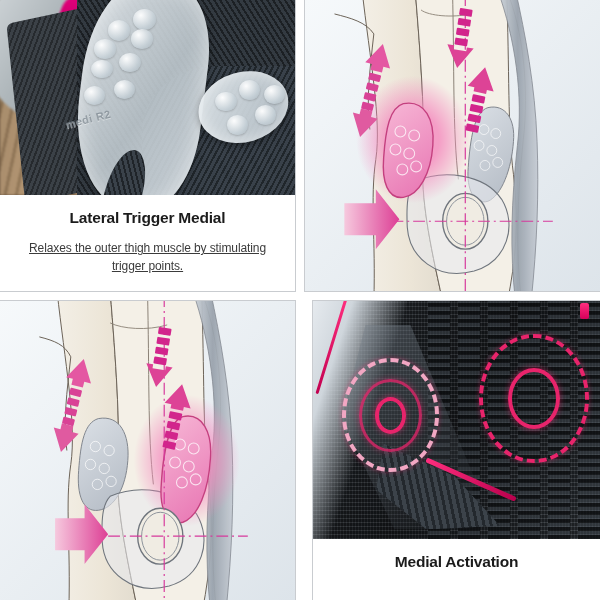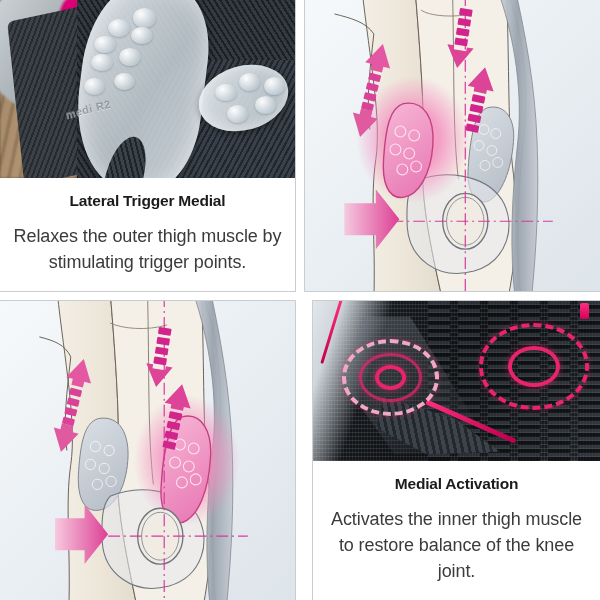--- a/index.html
+++ b/index.html
@@ -36,22 +36,23 @@
     flex: 0 0 auto;
     background: #fff;
     text-align: center;
     padding: 14px 12px 16px 12px;
   }
   .cap-title {
     font-size: 15.5px; font-weight: bold; color: #1b1b1b;
     letter-spacing: -0.2px; margin-bottom: 13px;
   }
   .cap-body {
-    font-size: 18px; color: #3b3b3b; line-height: 1.45;
+    font-size: 12px; color: #3b3b3b; line-height: 1.45;
     letter-spacing: -0.1px;
+    text-decoration: underline;
   }
 
   
   .photo1 { position: absolute; inset: 0; background: #6b5540; }
   .wood {
     position: absolute; inset: 0;
     background:
       repeating-linear-gradient(102deg, rgba(0,0,0,.16) 0 3px, rgba(255,255,255,.07) 3px 11px),
       linear-gradient(100deg, #9c7f5e 0%, #b09069 22%, #8d7150 45%, #a5855f 70%, #7d6346 100%);
     filter: blur(1.1px);
@@ -474,17 +475,16 @@
         </div>
 
         <div class="target" style="left:58%;top:14%;width:38%;height:54%;">
           <div class="ring-dashed" style="left:0;top:0;right:0;bottom:0;"></div>
           <div class="ring-solid" style="left:26%;top:26%;right:26%;bottom:26%;"></div>
         </div>
       </div>
     </div>
     <div class="caption">
       <div class="cap-title">Medial Activation</div>
-      <div class="cap-body">Activates the inner thigh muscle to restore balance of the knee joint.</div>
     </div>
   </div>
 
 </div>
 
 </body></html>

